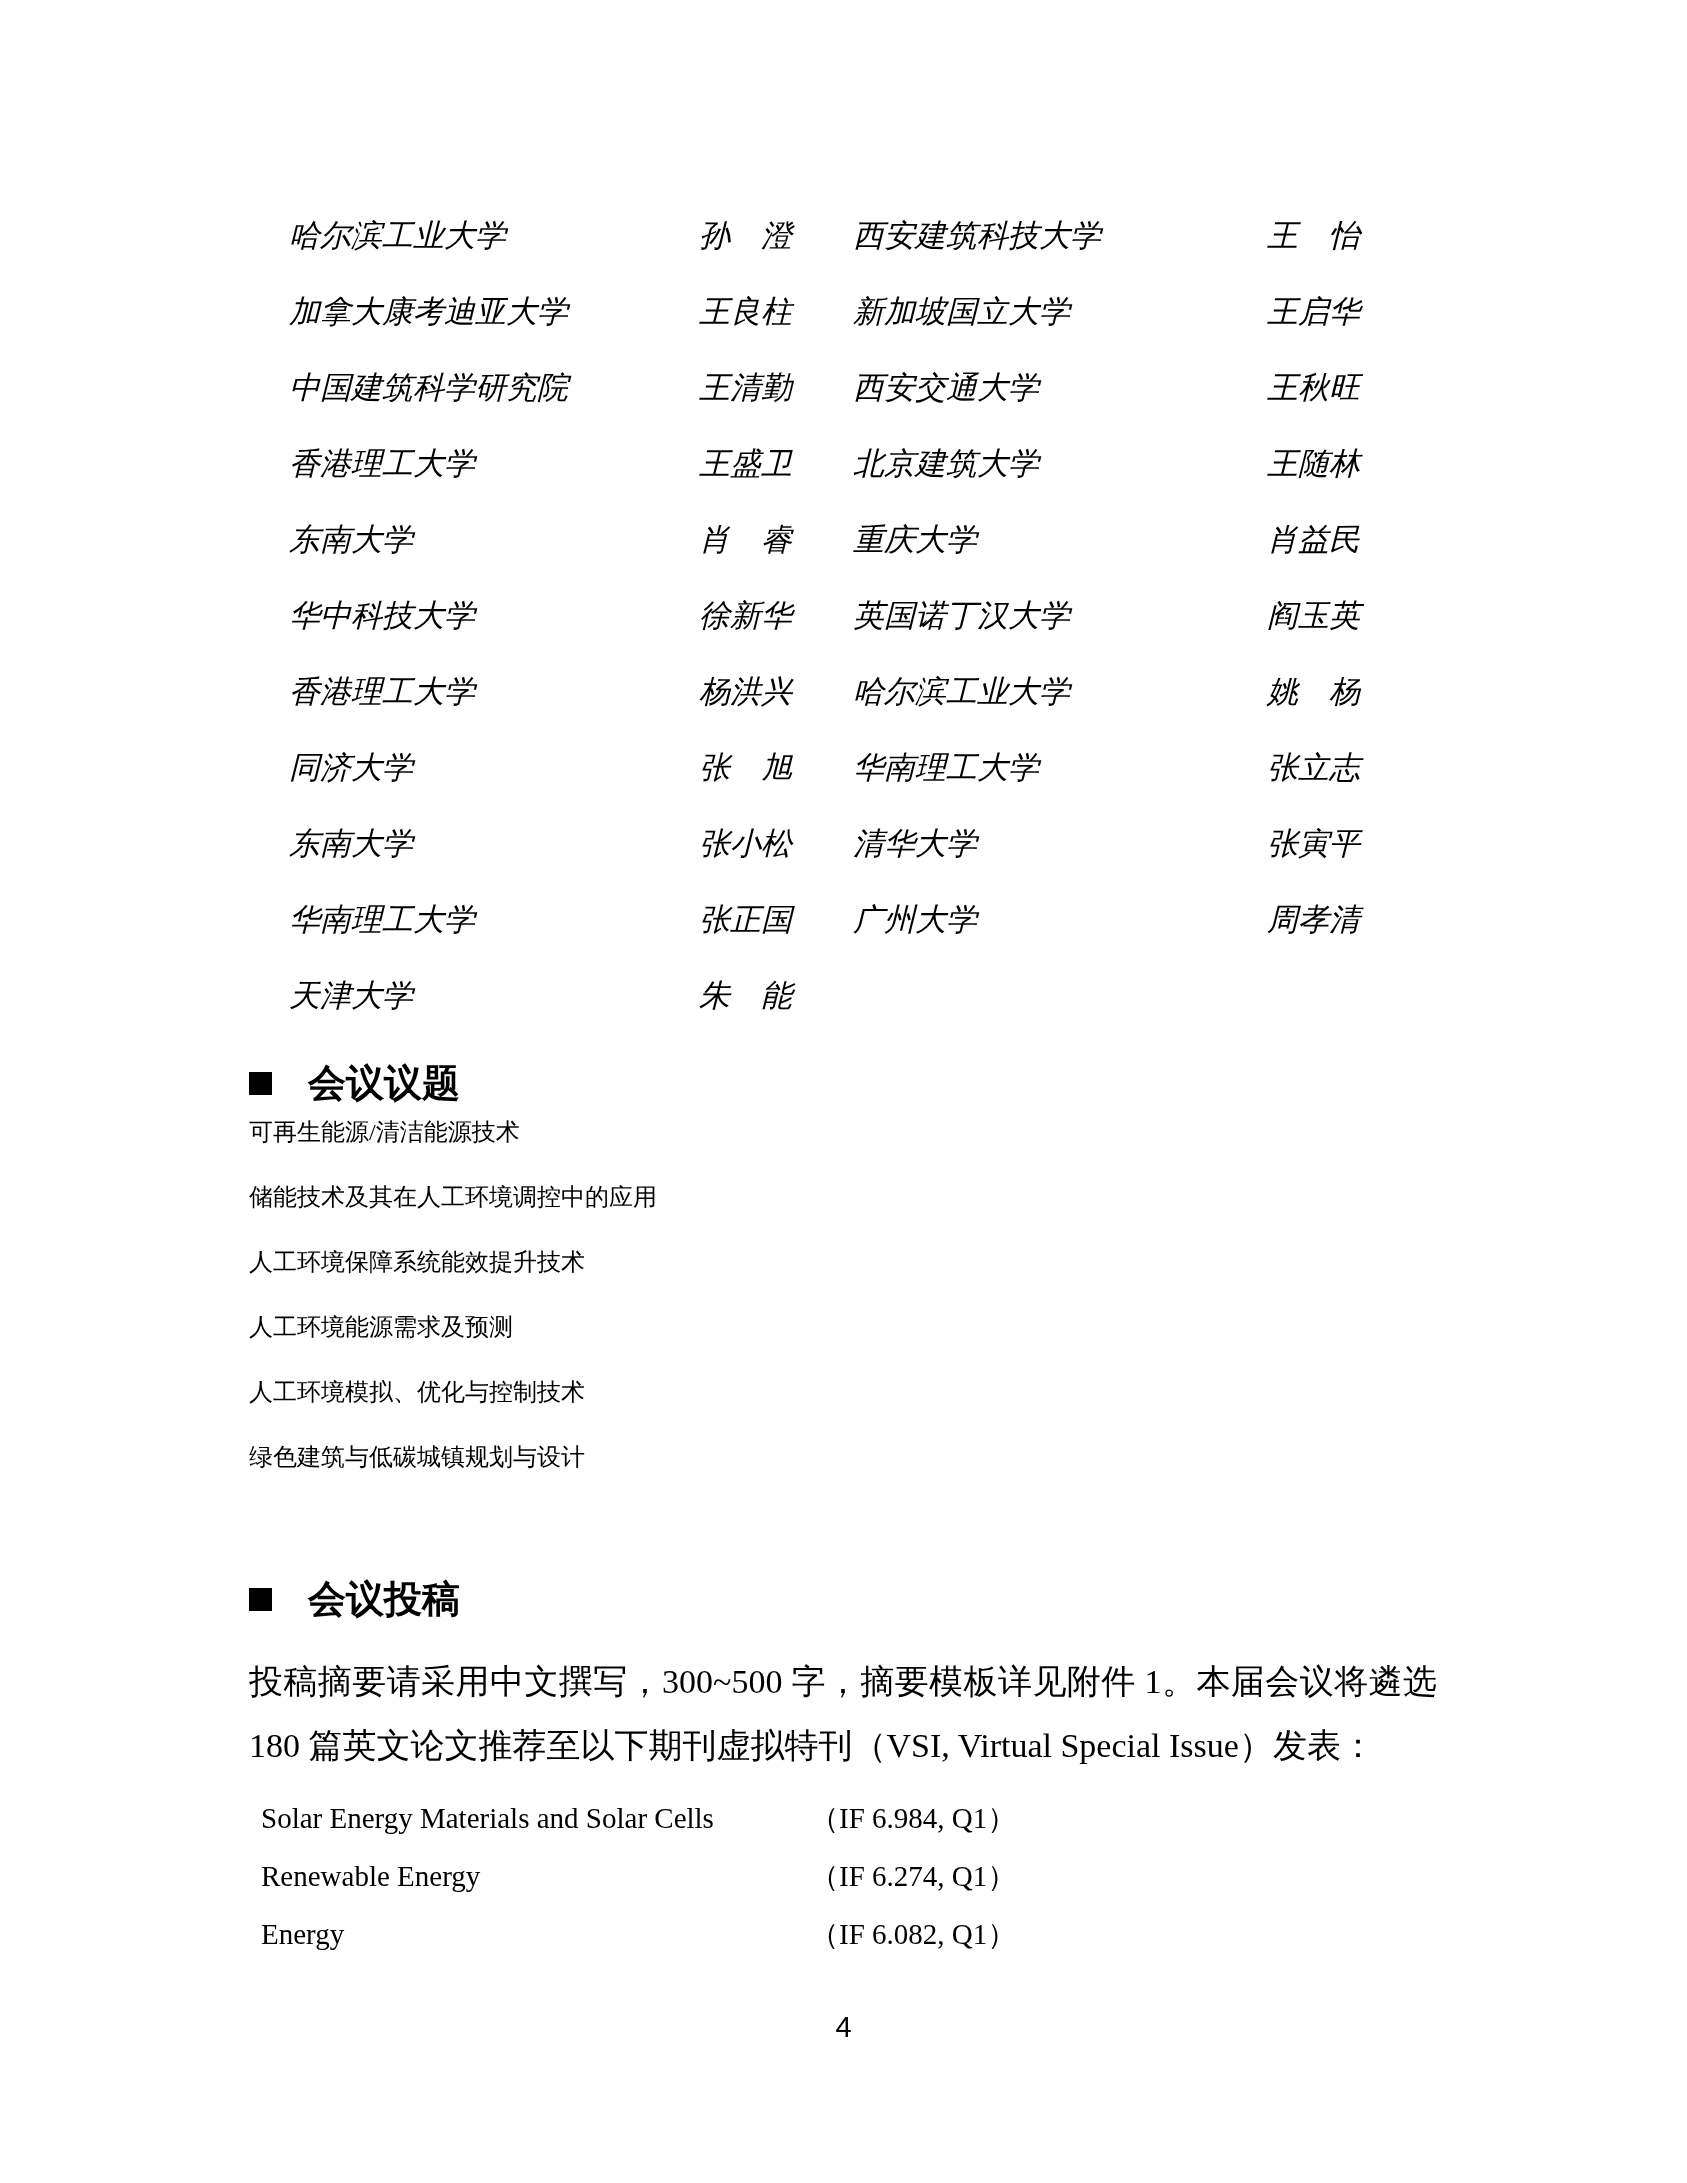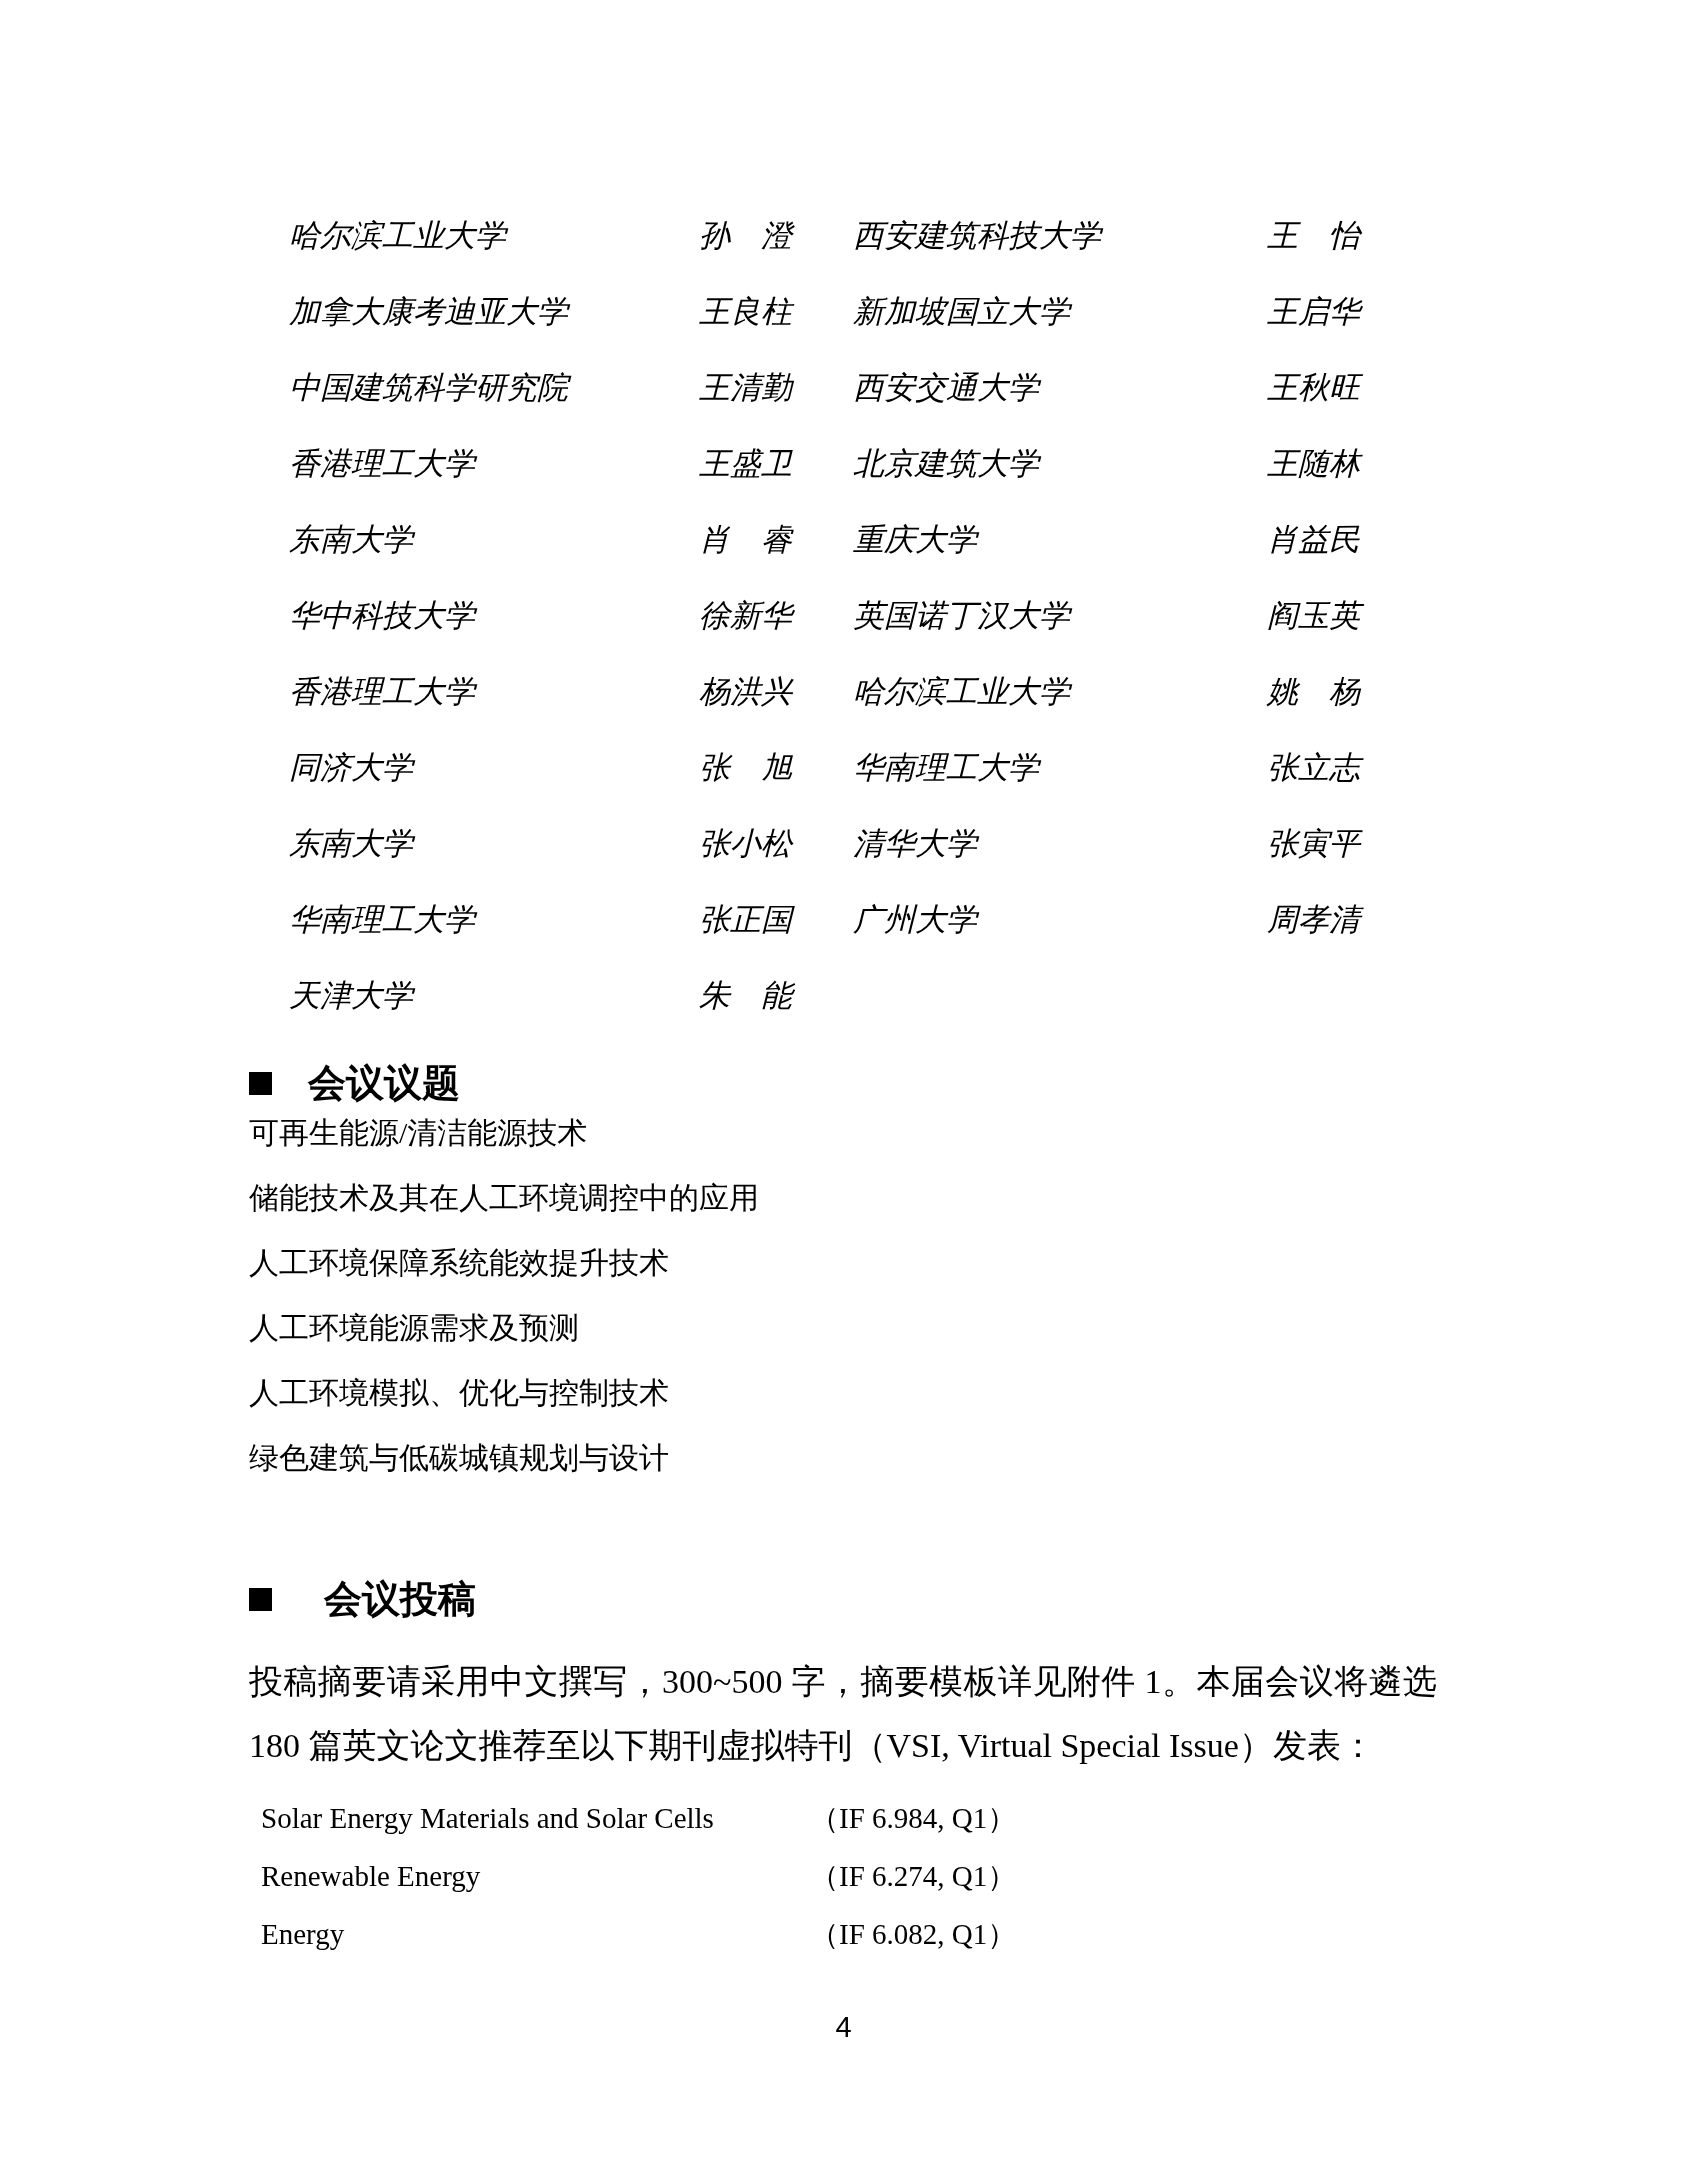--- a/index.html
+++ b/index.html
@@ -24,25 +24,25 @@
   .c-org2  { left: 564px; }
   .c-name2 { left: 978px; }
 
   
   .sec-heading { position: absolute; left: 249px; height: 48px;
                  display: flex; align-items: center; }
   .bullet { width: 23px; height: 23px; background: #000; display: inline-block;
             margin-right: 36px; flex: 0 0 auto; }
   .sec-heading .txt { font-size: 38px; font-weight: bold; white-space: nowrap; text-align: right; }
   .heading-topics { top: 1059px; }
-  .heading-submission { top: 1575px; gap: 16px; }
+  .heading-submission { top: 1575px; }
 
   
   .topics { position: absolute; left: 249px; top: 1100px; width: 1224px; }
-  .topic-line { height: 65px; line-height: 65px; font-size: 30px; white-space: nowrap; }
+  .topic-line { height: 65px; line-height: 65px; font-size: 24px; white-space: nowrap; }
 
   
   .para { position: absolute; left: 249px; top: 1650px; width: 1188px; }
   .para-line { height: 64px; line-height: 64px; font-size: 34px; white-space: nowrap; }
   .para-line.justify { white-space: normal; text-align: justify; text-align-last: justify; }
 
   
   .journals { position: absolute; left: 261px; top: 1777px; width: 1191px; }
   .j-row { position: relative; height: 58px; }
   .j-cell { position: absolute; top: 12px; height: 58px; line-height: 58px;

